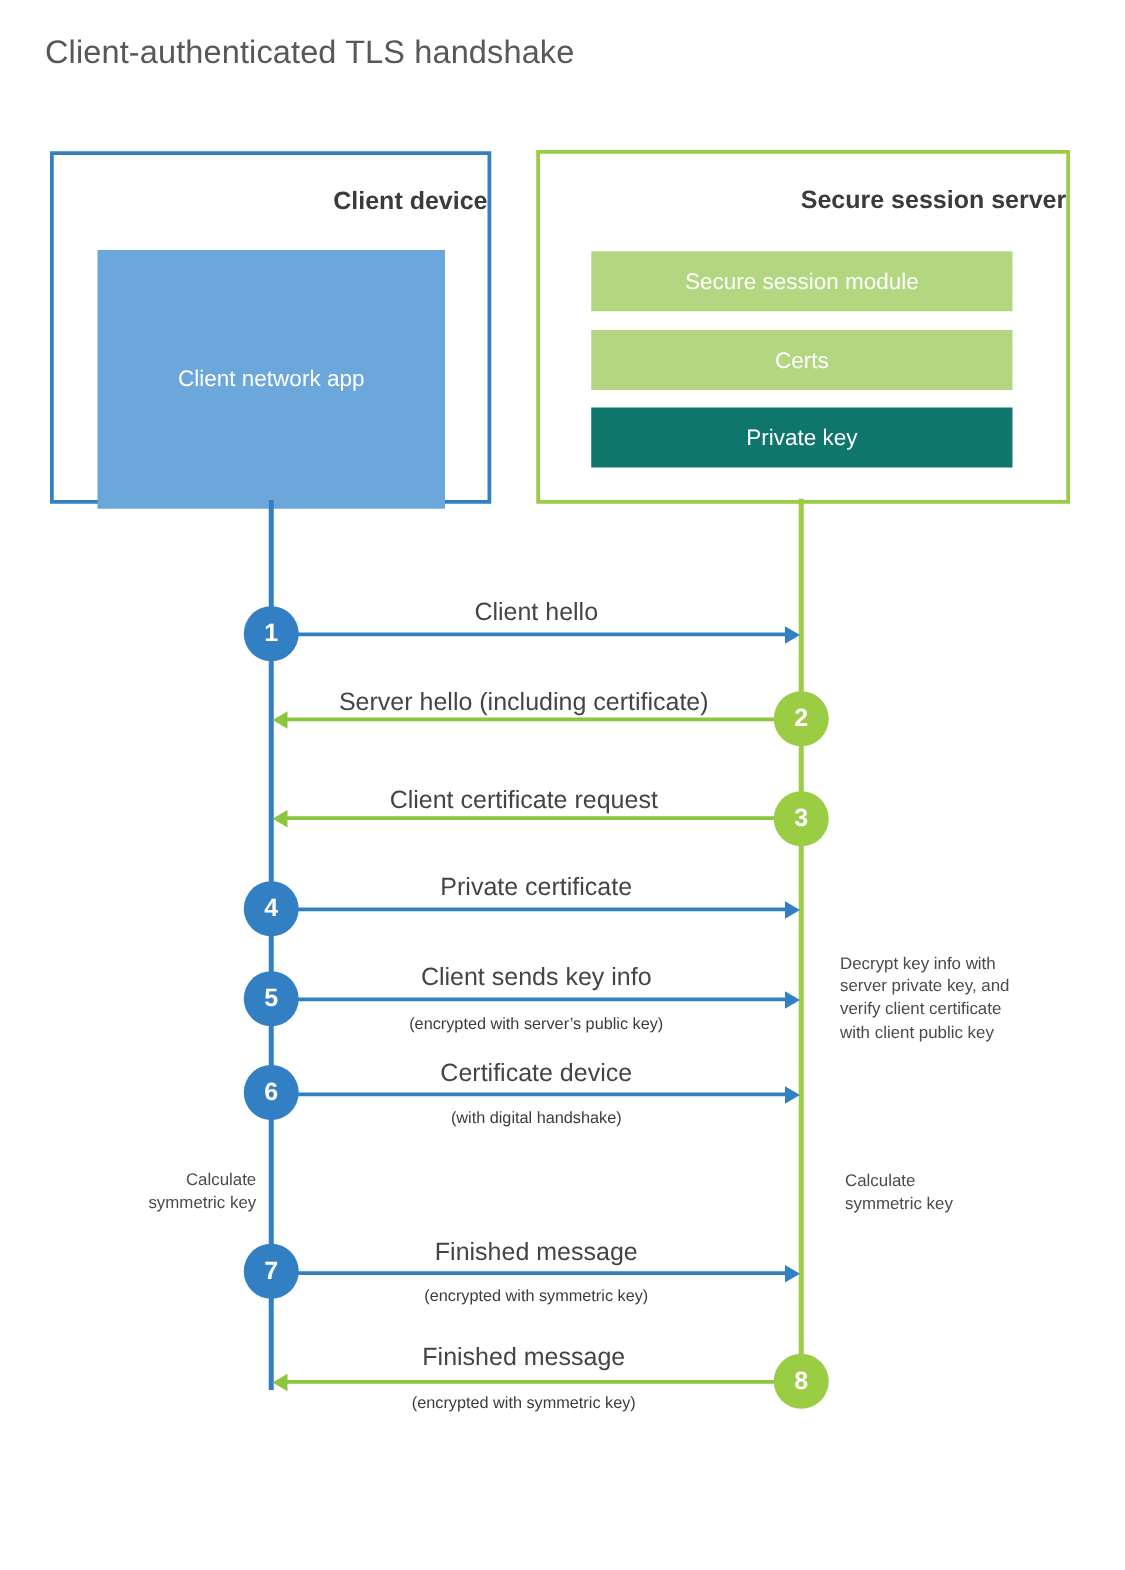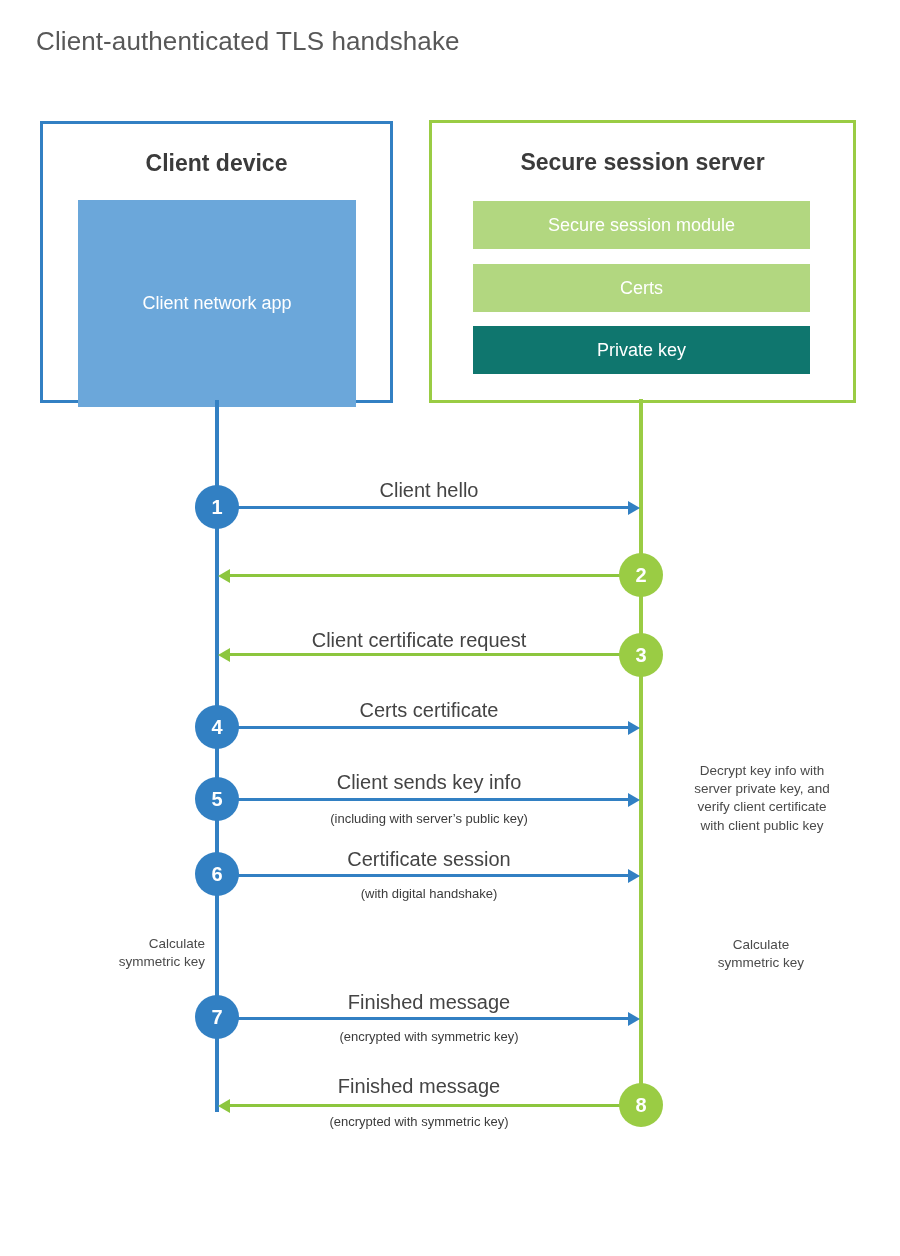--- a/index.html
+++ b/index.html
@@ -51,22 +51,22 @@
     width: 427px;
     height: 283px;
     border: 3px solid #9acc44;
     padding-left: 22px;
   }
   .actor-title {
     position: absolute;
     left: 0;
     right: 0;
     top: 26px;
-    text-align: center;
-    font-size: 23px;
+    text-align: right;
+    font-size: 20px;
     font-weight: bold;
     color: #3b3b3b;
   }
 
   
   .inner-block {
     position: absolute;
     color: #ffffff;
     display: flex;
     align-items: center;
@@ -156,21 +156,21 @@
 
   
   .side-note {
     position: absolute;
     font-size: 13.5px;
     line-height: 1.35;
     color: #4a4a4a;
     white-space: pre-line;
   }
   .side-note.right-align { text-align: right; }
-  .side-note.left-align { text-align: center; }
+  .side-note.left-align { text-align: left; }
 </style>
 </head>
 <body>
 
 <div id="canvas">
 
   <div id="page-title">Client-authenticated TLS handshake</div>
 
   <div id="client-box" class="actor-box">
     <div class="actor-title">Client device</div>
@@ -187,45 +187,46 @@
 
   <div id="lifeline-client" class="lifeline"></div>
   <div id="lifeline-server" class="lifeline"></div>
 
   <div class="msg-label" style="left:217px; top:479px; width:424px;">Client hello</div>
   <div class="msg-arrow blue" style="left:217px; top:506px; width:412px;">
     <div class="head right"></div>
   </div>
   <div class="step-circle blue" style="left:195px; top:485px;">1</div>
 
+  <div class="msg-label" style="left:217px; top:551px; width:404px;">Server hello (including certificate)</div>
   <div class="msg-arrow green" style="left:229px; top:574px; width:412px;">
     <div class="head left"></div>
   </div>
   <div class="step-circle green" style="left:619px; top:553px;">2</div>
 
   <div class="msg-label" style="left:217px; top:629px; width:404px;">Client certificate request</div>
   <div class="msg-arrow green" style="left:229px; top:653px; width:412px;">
     <div class="head left"></div>
   </div>
   <div class="step-circle green" style="left:619px; top:633px;">3</div>
 
-  <div class="msg-label" style="left:217px; top:699px; width:424px;">Certs certificate</div>
+  <div class="msg-label" style="left:217px; top:699px; width:424px;">Private certificate</div>
   <div class="msg-arrow blue" style="left:217px; top:726px; width:412px;">
     <div class="head right"></div>
   </div>
   <div class="step-circle blue" style="left:195px; top:705px;">4</div>
 
   <div class="msg-label" style="left:217px; top:771px; width:424px;">Client sends key info</div>
   <div class="msg-arrow blue" style="left:217px; top:798px; width:412px;">
     <div class="head right"></div>
   </div>
-  <div class="msg-sub" style="left:217px; top:811px; width:424px;">(including with server’s public key)</div>
+  <div class="msg-sub" style="left:217px; top:811px; width:424px;">(encrypted with server’s public key)</div>
   <div class="step-circle blue" style="left:195px; top:777px;">5</div>
 
-  <div class="msg-label" style="left:217px; top:848px; width:424px;">Certificate session</div>
+  <div class="msg-label" style="left:217px; top:848px; width:424px;">Certificate device</div>
   <div class="msg-arrow blue" style="left:217px; top:874px; width:412px;">
     <div class="head right"></div>
   </div>
   <div class="msg-sub" style="left:217px; top:886px; width:424px;">(with digital handshake)</div>
   <div class="step-circle blue" style="left:195px; top:852px;">6</div>
 
   <div class="side-note right-align" style="left:85px; top:935px; width:120px;">Calculate
 symmetric key</div>
   <div class="side-note left-align" style="left:672px; top:762px; width:180px;">Decrypt key info with
 server private key, and

